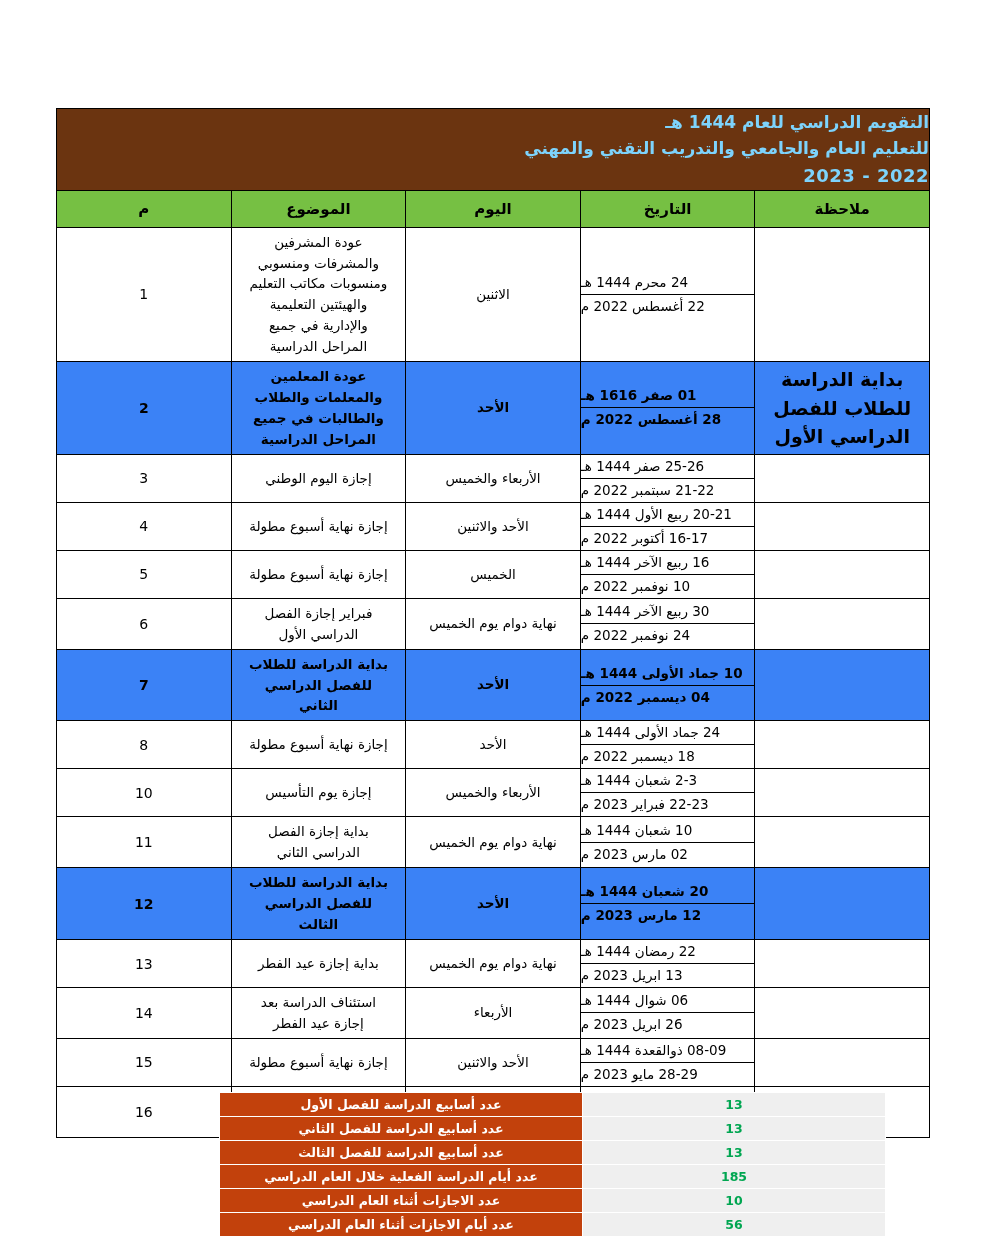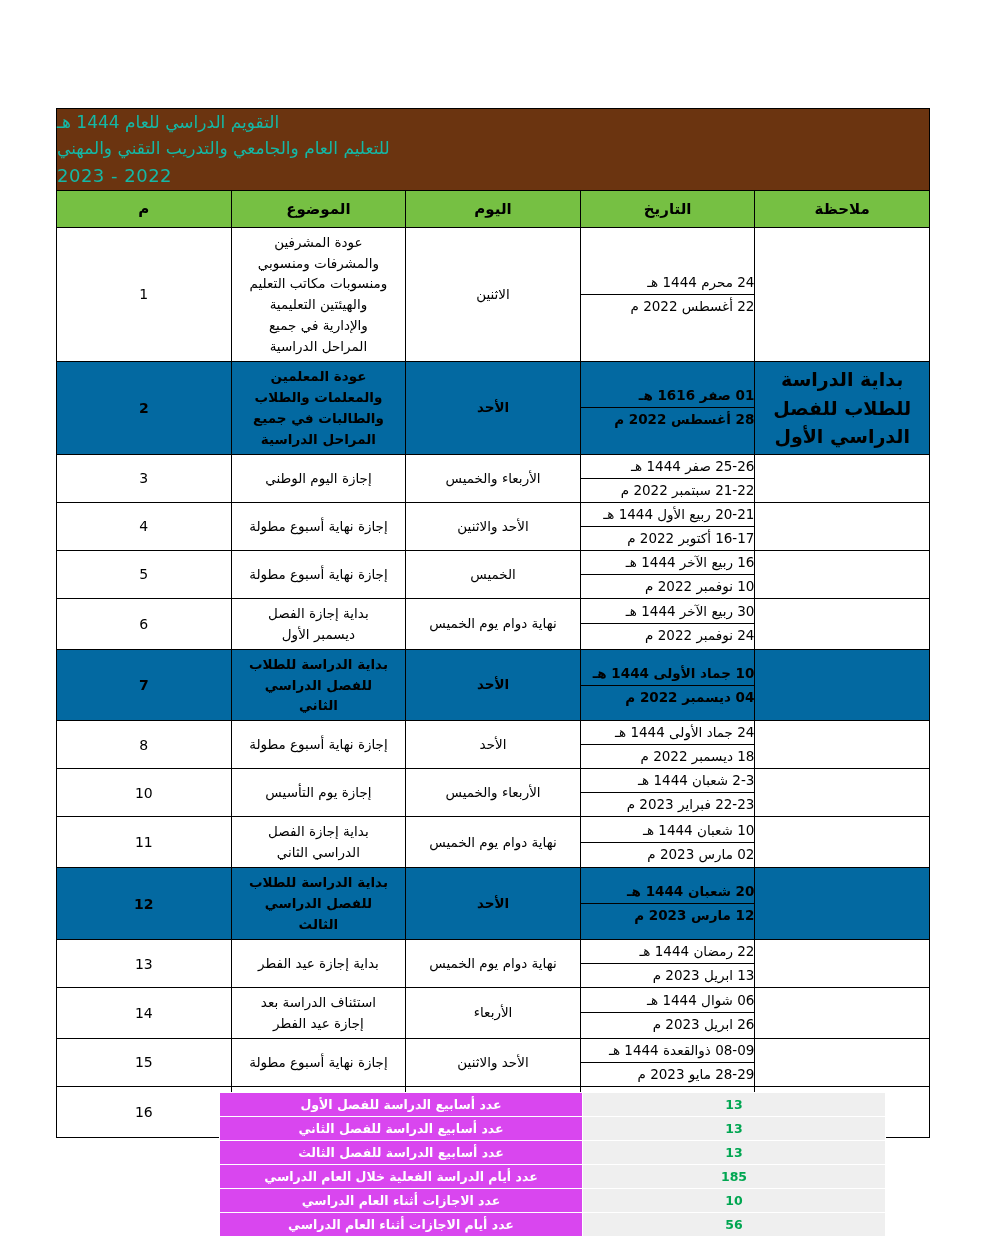--- a/index.html
+++ b/index.html
@@ -34,25 +34,25 @@
     table-layout: fixed;
   }
   table.cal td, table.cal th {
     border: 1px solid #000;
     padding: 0;
   }
 
   
   .banner {
     background: #6b3410;
-    color: #14b8a6;
-    text-align: left;
+    color: #7dd3fc;
+    text-align: right;
     padding: 12px 6px 14px 6px;
     line-height: 1.55;
-    font-weight: normal;
+    font-weight: bold;
     font-size: 17px;
   }
   .banner .l1 { display:block; }
   .banner .l2 { display:block; }
   .banner .l3 { display:block; font-size: 18px; letter-spacing: .5px; }
 
   
   .colhead td {
     background: #76c043;
     color: #000;
@@ -71,21 +71,21 @@
     vertical-align: middle;
     line-height: 1.5;
     padding: 3px 6px;
   }
   .cal td.datecell {
     width: 196px;
     padding: 0;
     vertical-align: middle;
   }
   .datecell .hijri, .datecell .greg {
-    text-align: right;
+    text-align: left;
     font-size: 13.5px;
     height: 23px;
     line-height: 23px;
     white-space: nowrap;
   }
   .datecell .hijri { border-bottom: 1px solid #000; }
   .cal td.day {
     width: 110px;
     font-size: 13.5px;
     text-align: center;
@@ -98,21 +98,21 @@
     vertical-align: middle;
     line-height: 1.55;
     padding: 4px 16px;
   }
   .cal td.num {
     width: 44px;
     font-size: 14px;
     text-align: center;
     vertical-align: middle;
   }
-  tr.hl td { background: #0369a1; font-weight: bold; }
+  tr.hl td { background: #3b82f6; font-weight: bold; }
   tr.hl td.subject { font-weight: bold; }
 
   
   .sum-wrap {
     position: absolute;
     top: 1092px;
     right: 100px;
     width: 650px;
   }
   table.sum {
@@ -121,21 +121,21 @@
     table-layout: fixed;
   }
   table.sum td {
     border: 1px solid #ffffff;
     height: 21px;
     font-size: 12.5px;
     font-weight: bold;
   }
   table.sum td.label {
     width: 350px;
-    background: #d946ef;
+    background: #c2410c;
     color: #ffffff;
     text-align: center;
     padding: 0 6px;
   }
   table.sum td.value {
     width: 300px;
     background: #efefef;
     color: #00a651;
     text-align: center;
   }
@@ -212,21 +212,21 @@
             <td class="subject">إجازة نهاية أسبوع مطولة</td>
             <td class="num">5</td>
           </tr>
           <tr>
             <td class="note"></td>
             <td class="datecell">
               <div class="hijri">30 ربيع الآخر 1444 هـ</div>
               <div class="greg">24 نوفمبر 2022 م</div>
             </td>
             <td class="day">نهاية دوام يوم الخميس</td>
-            <td class="subject">بداية إجازة الفصل ديسمبر الأول</td>
+            <td class="subject">فبراير إجازة الفصل الدراسي الأول</td>
             <td class="num">6</td>
           </tr>
           <tr class="hl">
             <td class="note"></td>
             <td class="datecell">
               <div class="hijri">10 جماد الأولى 1444 هـ</div>
               <div class="greg">04 ديسمبر 2022 م</div>
             </td>
             <td class="day">الأحد</td>
             <td class="subject">بداية الدراسة للطلاب للفصل الدراسي الثاني</td>

